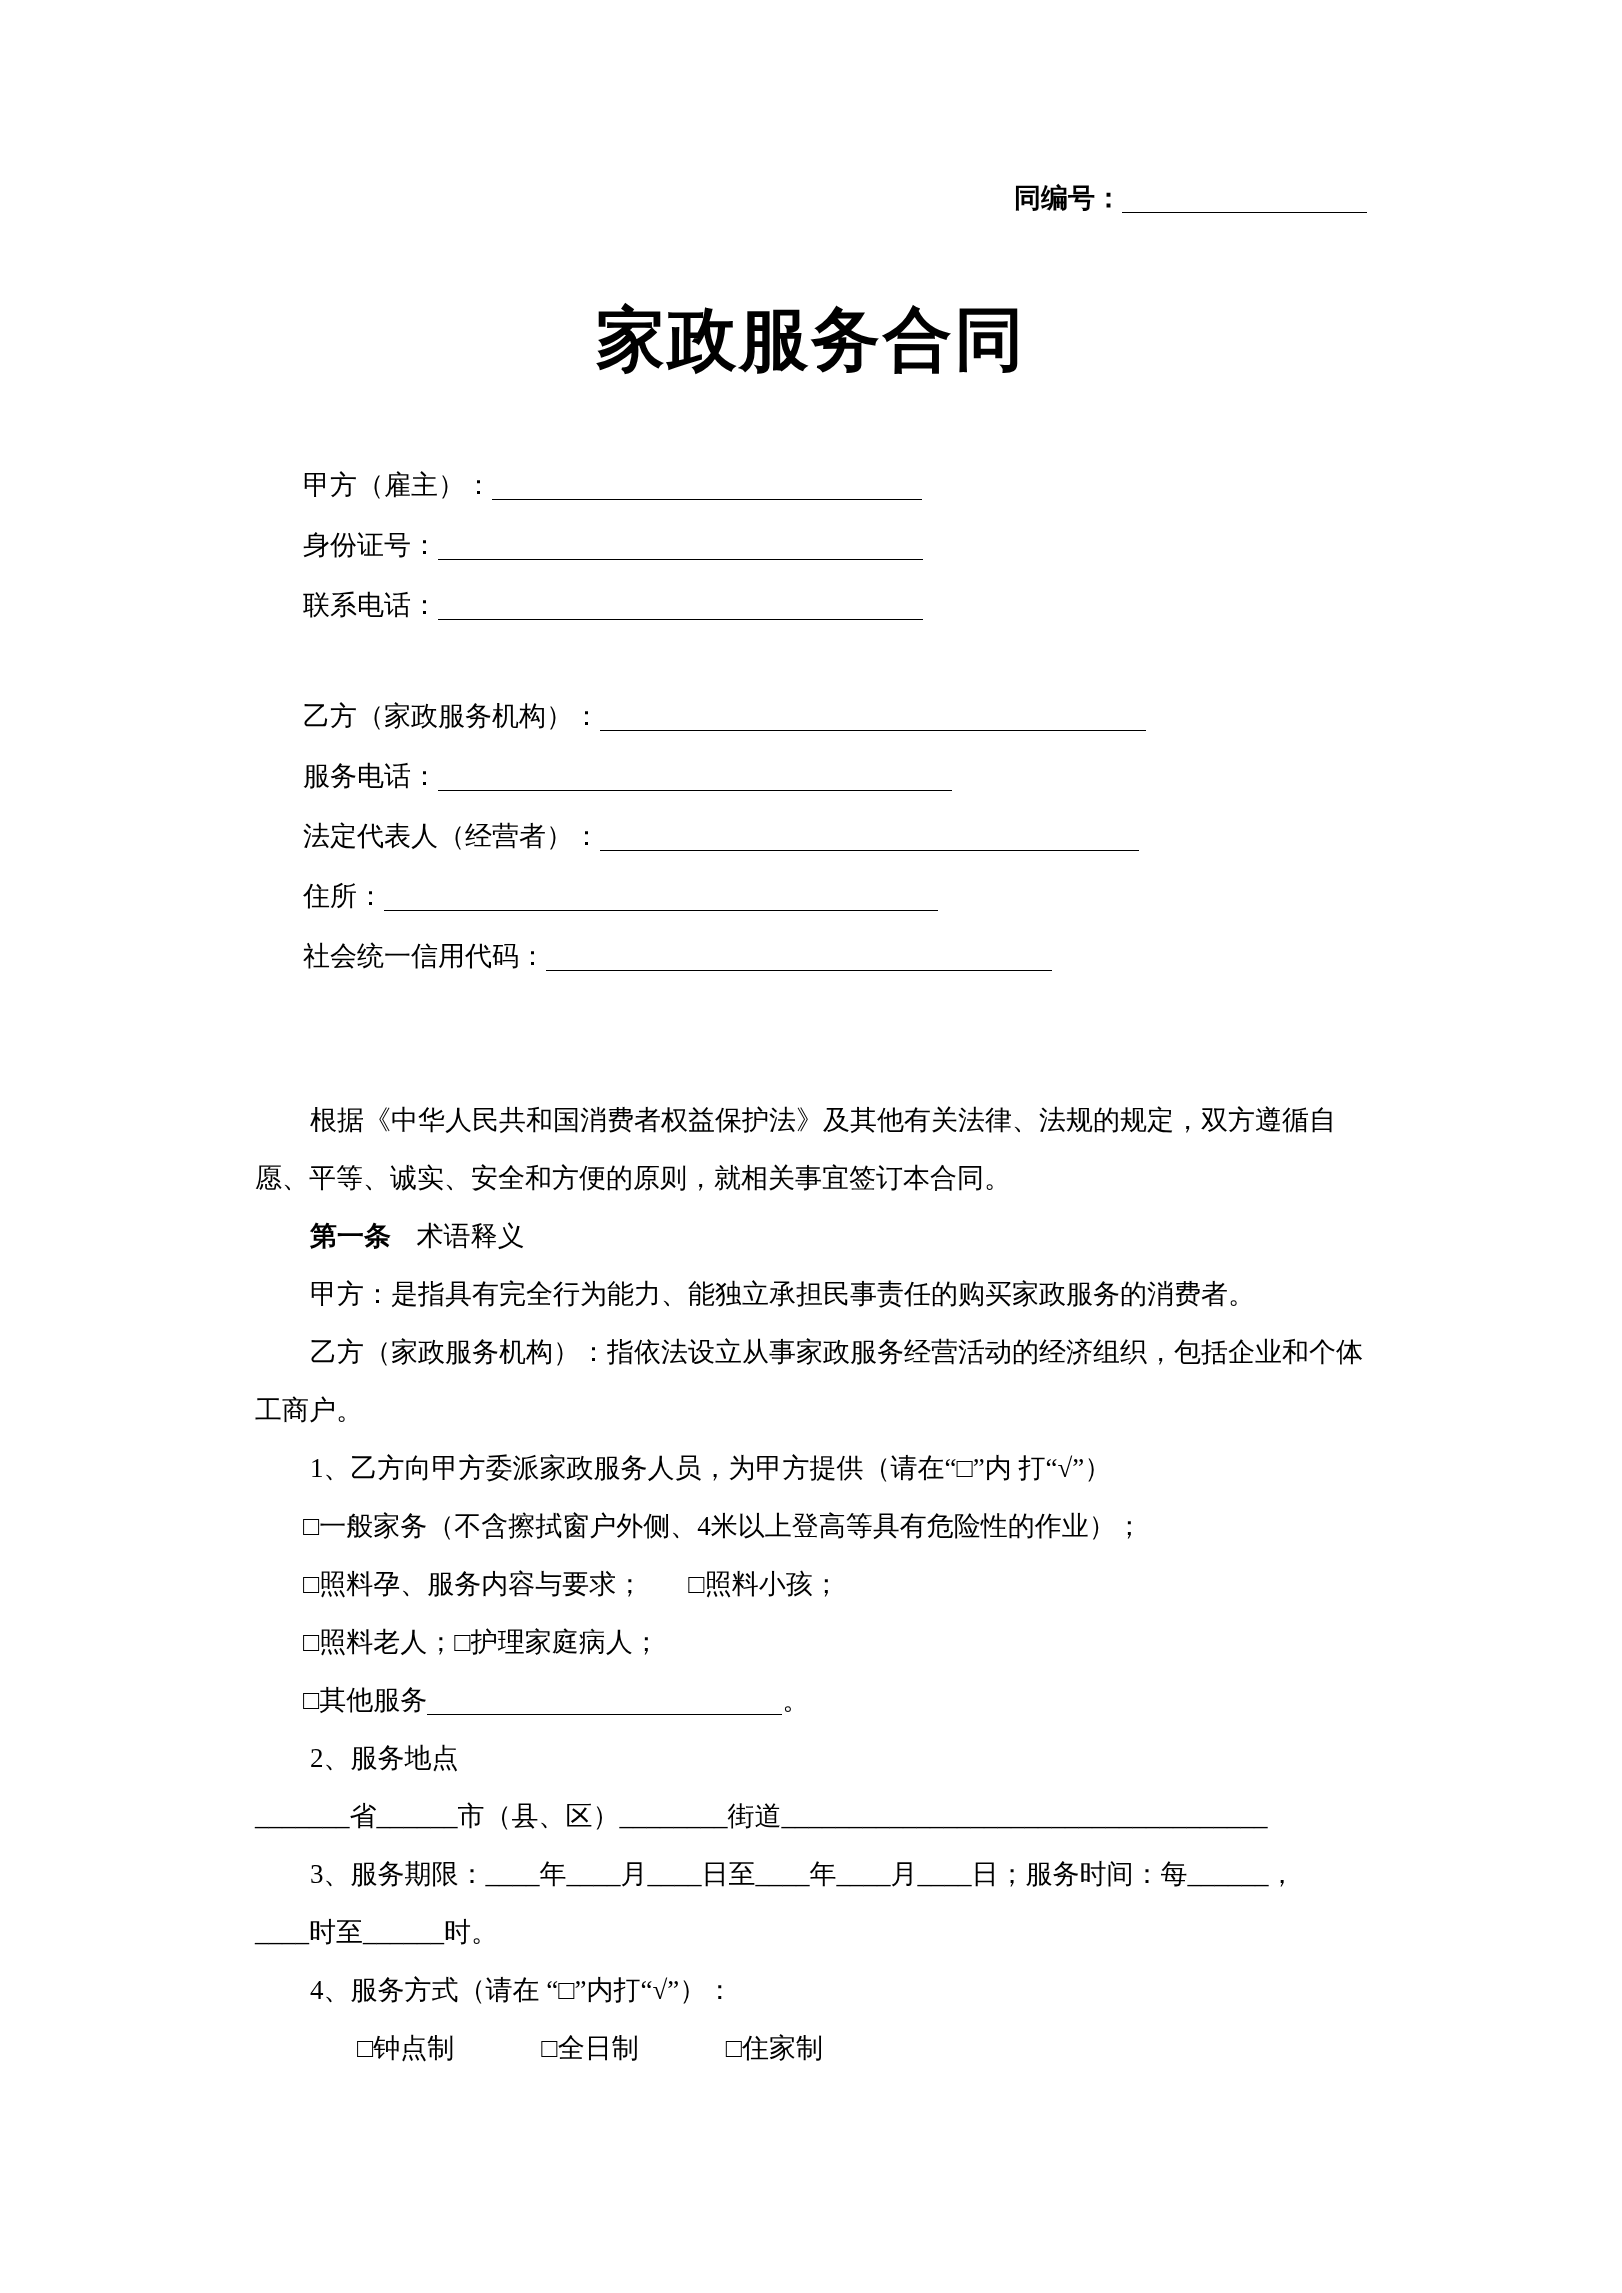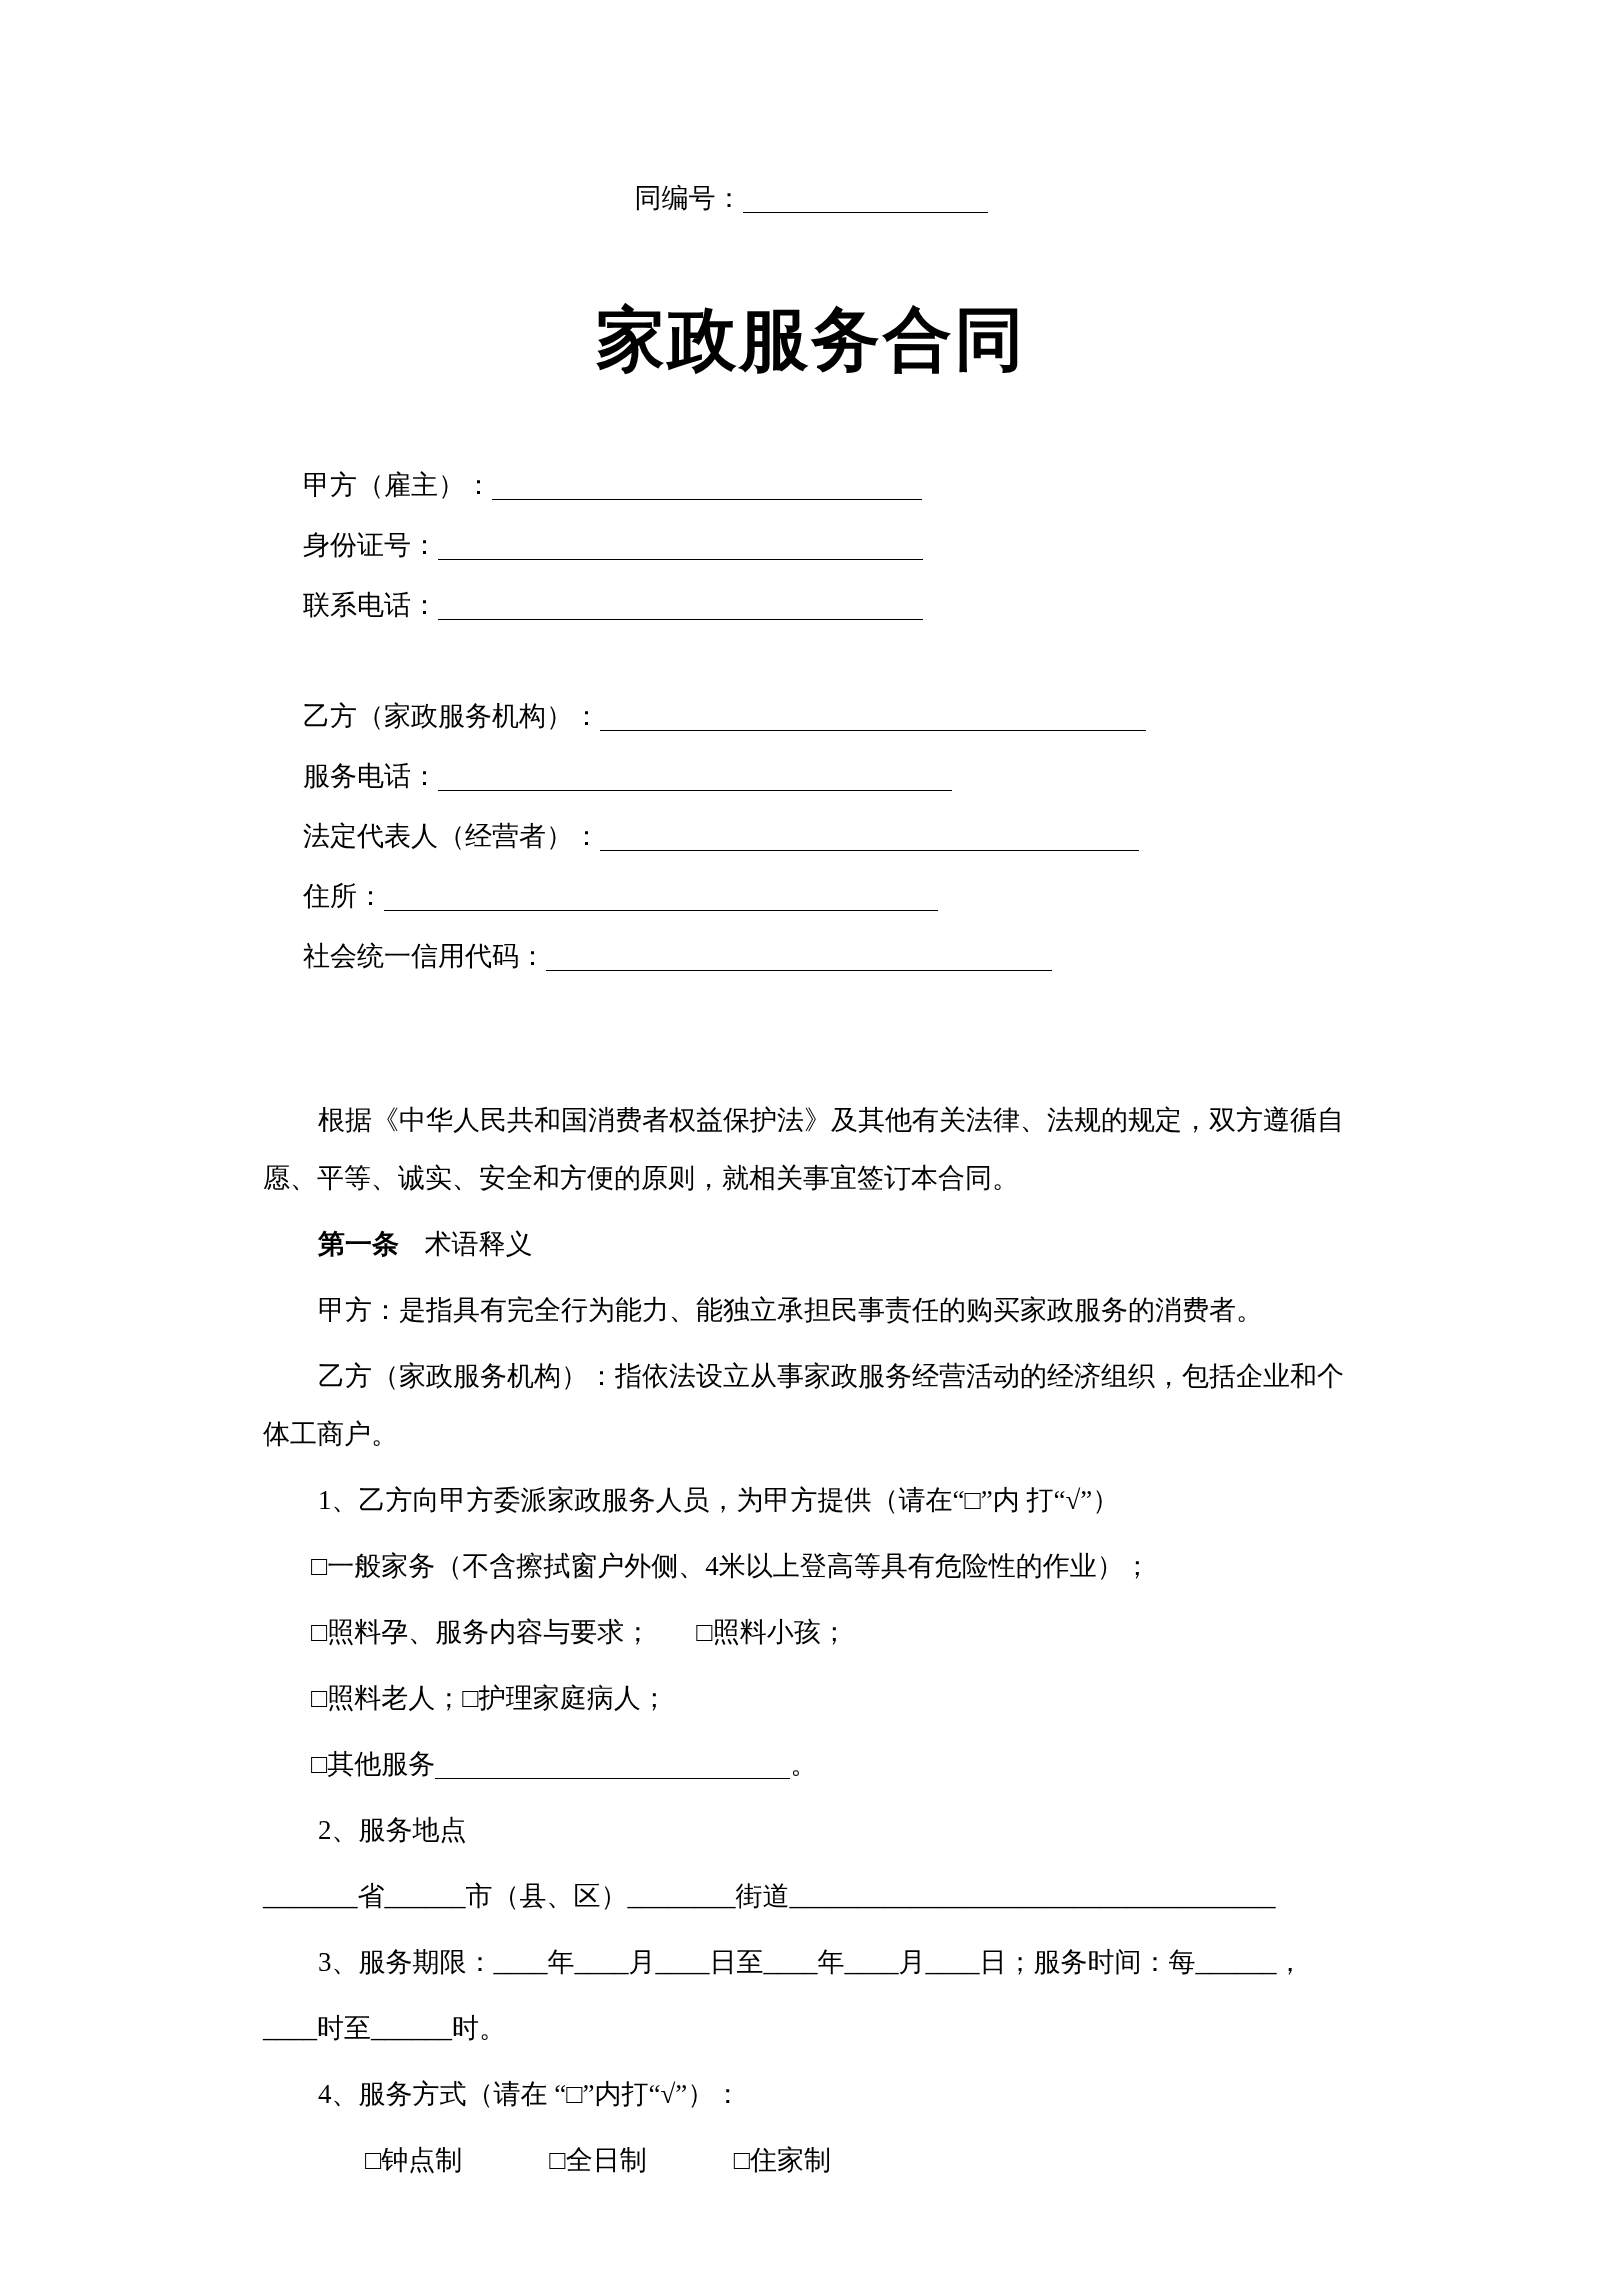--- a/index.html
+++ b/index.html
@@ -27,37 +27,37 @@
   .w270 { width: 245px; }
   .w473 { width: 430px; }
   .w533 { width: 485px; }
   .w601 { width: 546px; }
   .w593 { width: 539px; }
   .w565 { width: 514px; }
   .w609 { width: 554px; }
   .w557 { width: 506px; }
   .w390 { width: 355px; }
 
-  .contract-no { text-align: center; line-height: 36px; white-space: nowrap; }
+  .contract-no { text-align: right; line-height: 36px; white-space: nowrap; font-weight: bold; }
 
   .title {
     margin: 78px 0 0 0;
     text-align: center;
     font-size: 69px;
     font-weight: bold;
     font-family: "Liberation Sans", "DejaVu Sans", sans-serif;
     letter-spacing: 2.7px;
   }
 
   .fields { margin-top: 69px; }
   .field-line { padding-left: 48px; height: 60px; line-height: 60px; white-space: nowrap; }
   .group-b { margin-top: 51px; }
 
   .body-text { margin-top: 105px; }
-  .body-text p { margin: 8px; line-height: 58px; }
+  .body-text p { margin: 0; line-height: 58px; }
   .ti { text-indent: 55px; }       
   .ti53 { text-indent: 48px; }     
 
   .art-num {
     font-weight: bold;
     font-family: "Liberation Sans", "DejaVu Sans", sans-serif;
   }
   .art-title { margin-left: 25.5px; }
 
   .gap50 { margin-left: 45px; }

